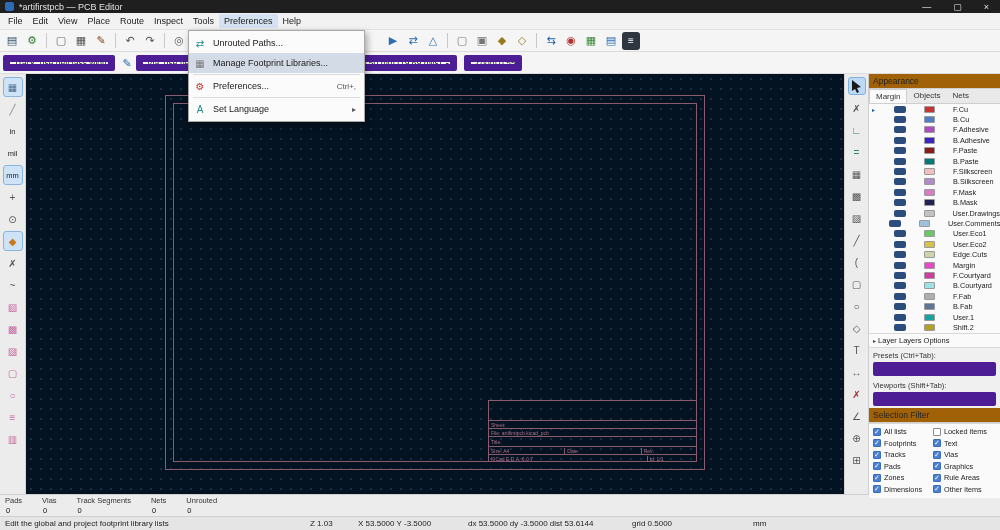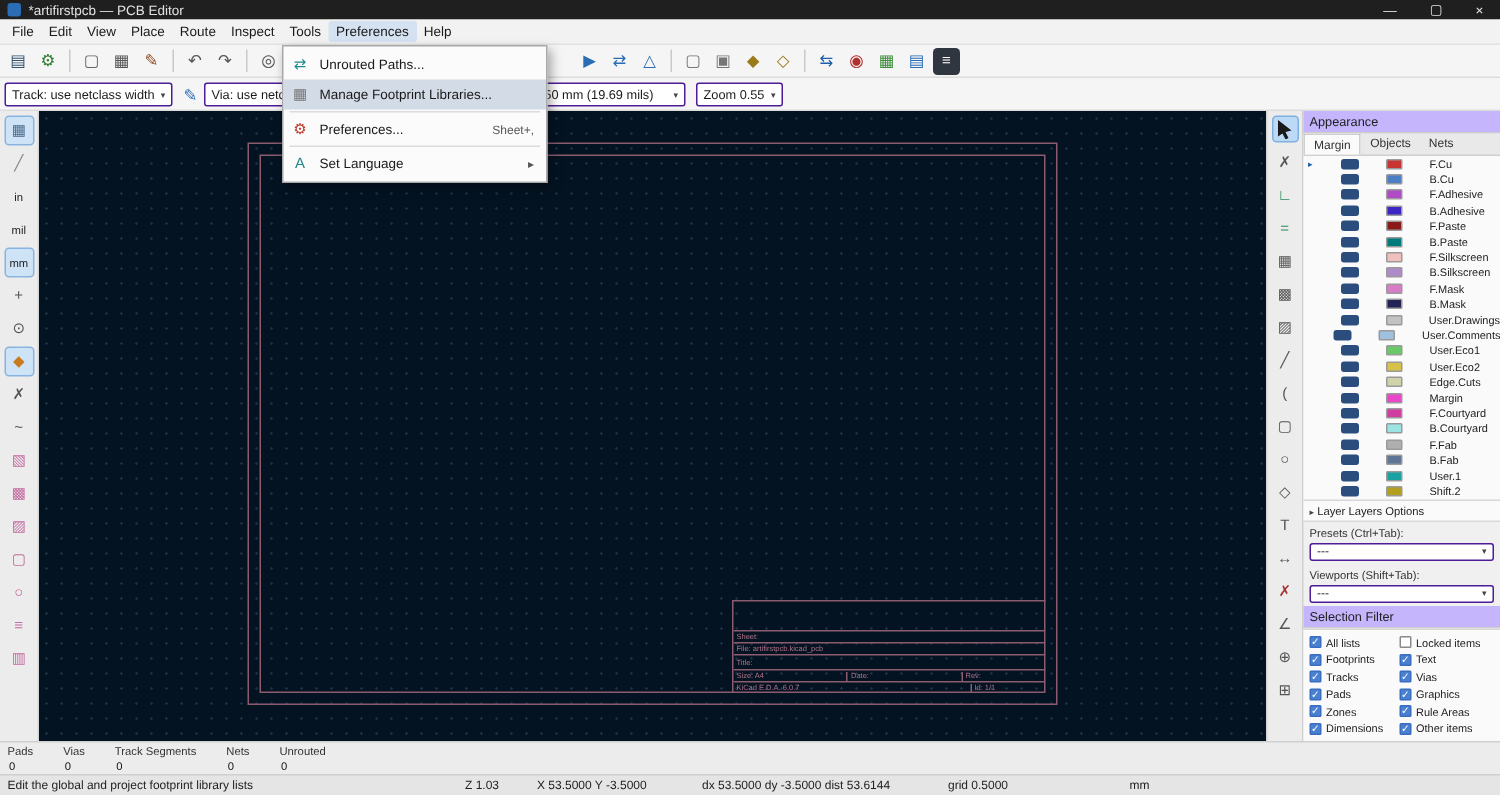--- a/index.html
+++ b/index.html
@@ -17,21 +17,21 @@
   .menu-item{padding:2px 5px;border-radius:2px;white-space:nowrap}
   .menu-item.active{background:#d4e2f2}
 
   
   .toolbar{height:22px;background:#f5f5f5;border-bottom:1px solid #dcdcdc;display:flex;align-items:center;padding:0 3px;gap:2px}
   .tb-icon{width:18px;height:18px;display:flex;align-items:center;justify-content:center;font-size:11px;border-radius:3px;flex:0 0 auto}
   .tb-icon.dark{background:#2f3640;font-size:10px}
   .tb-sep{width:1px;height:15px;background:#c9c9c9;margin:0 3px;flex:0 0 auto}
 
   .toolbar2{position:relative}
-  .dropdown{height:16px;background:#fff;border:1px solid #4c1d95;border-radius:2px;display:flex;align-items:center;font-size:8.5px;padding:0 4px;white-space:nowrap;overflow:hidden}
+  .dropdown{height:16px;background:#fff;border:7px solid #4c1d95;border-radius:2px;display:flex;align-items:center;font-size:8.5px;padding:0 4px;white-space:nowrap;overflow:hidden}
   .dropdown .arrow{margin-left:auto;font-size:6px;color:#444;padding-left:4px}
   .toolbar2 .dropdown{position:absolute;top:3px}
   .dd-track{left:3px;width:112px}
   .tb2-edit{position:absolute;left:118px;top:2px;color:#2a6db5}
   .dd-via{left:136px;width:172px}
   .dd-grid{left:330px;width:127px}
   .dd-zoom{left:464px;width:58px}
 
   
   .main{display:flex;height:420px}
@@ -49,21 +49,21 @@
   .tbk-row.tall{height:10px}
   .tbk-cells span{display:block;flex:1;overflow:hidden;white-space:nowrap}
   .tbk-cells .cell{border-left:1px solid #8a5c6e;padding-left:2px}
 
   .right-tools{width:24px;background:#ececec;border-left:1px solid #d5d5d5;display:flex;flex-direction:column;align-items:center;padding-top:3px;gap:4px}
   .rt-icon{width:18px;height:18px;display:flex;align-items:center;justify-content:center;font-size:10px;border-radius:3px;flex:0 0 auto}
   .rt-icon.selected{background:#bcd9f5;border:1px solid #7fb0e0}
 
   
   .appearance{width:132px;background:#f0f0f0;border-left:1px solid #cfcfcf;display:flex;flex-direction:column}
-  .panel-header{background:#c4b5fd;padding:2px 4px;font-size:8.5px;color:#222;border-bottom:1px solid #cfcfcf}
+  .panel-header{background:#a16207;padding:2px 4px;font-size:8.5px;color:#222;border-bottom:1px solid #cfcfcf}
   .tabs{display:flex;background:#e9e9e9;border-bottom:1px solid #cfcfcf}
   .tab{padding:2px 6px;font-size:8px;color:#333}
   .tab.active{background:#fafafa;border:1px solid #cfcfcf;border-bottom:none}
   .layers-list{background:#fafafa}
   .layer-row{display:flex;align-items:center;height:10.4px;padding-left:2px;gap:18px}
   .active-marker{width:5px;color:#1f5fa8;font-size:6px;text-align:center}
   .eye{width:12px;height:7px;background:#2b4d7e;border-radius:2px;flex:0 0 auto}
   .swatch{width:11px;height:7px;border:1px solid #9a9a9a;border-radius:1px;flex:0 0 auto}
   .layer-name{font-size:7.3px;color:#222;white-space:nowrap}
   .ldo{padding:2px 4px;font-size:7.5px;color:#222;border-top:1px solid #d8d8d8;border-bottom:1px solid #d8d8d8;background:#fafafa}
@@ -481,21 +481,21 @@
       <span class="pm-label">Unrouted Paths...</span>
     </div>
     <div class="pm-item highlighted">
       <span class="pm-icon" style="color: rgb(119, 119, 119);">▦</span>
       <span class="pm-label">Manage Footprint Libraries...</span>
     </div>
     <div class="pm-sep"></div>
     <div class="pm-item">
       <span class="pm-icon" style="color: rgb(192, 57, 43);">⚙</span>
       <span class="pm-label">Preferences...</span>
-      <span class="pm-right">Sheet+,</span>
+      <span class="pm-right">Ctrl+,</span>
     </div>
     <div class="pm-sep"></div>
     <div class="pm-item">
       <span class="pm-icon" style="color: rgb(30, 138, 138);">A</span>
       <span class="pm-label">Set Language</span>
       <span class="pm-right">▸</span>
     </div>
   </div>
 
 </body></html>

